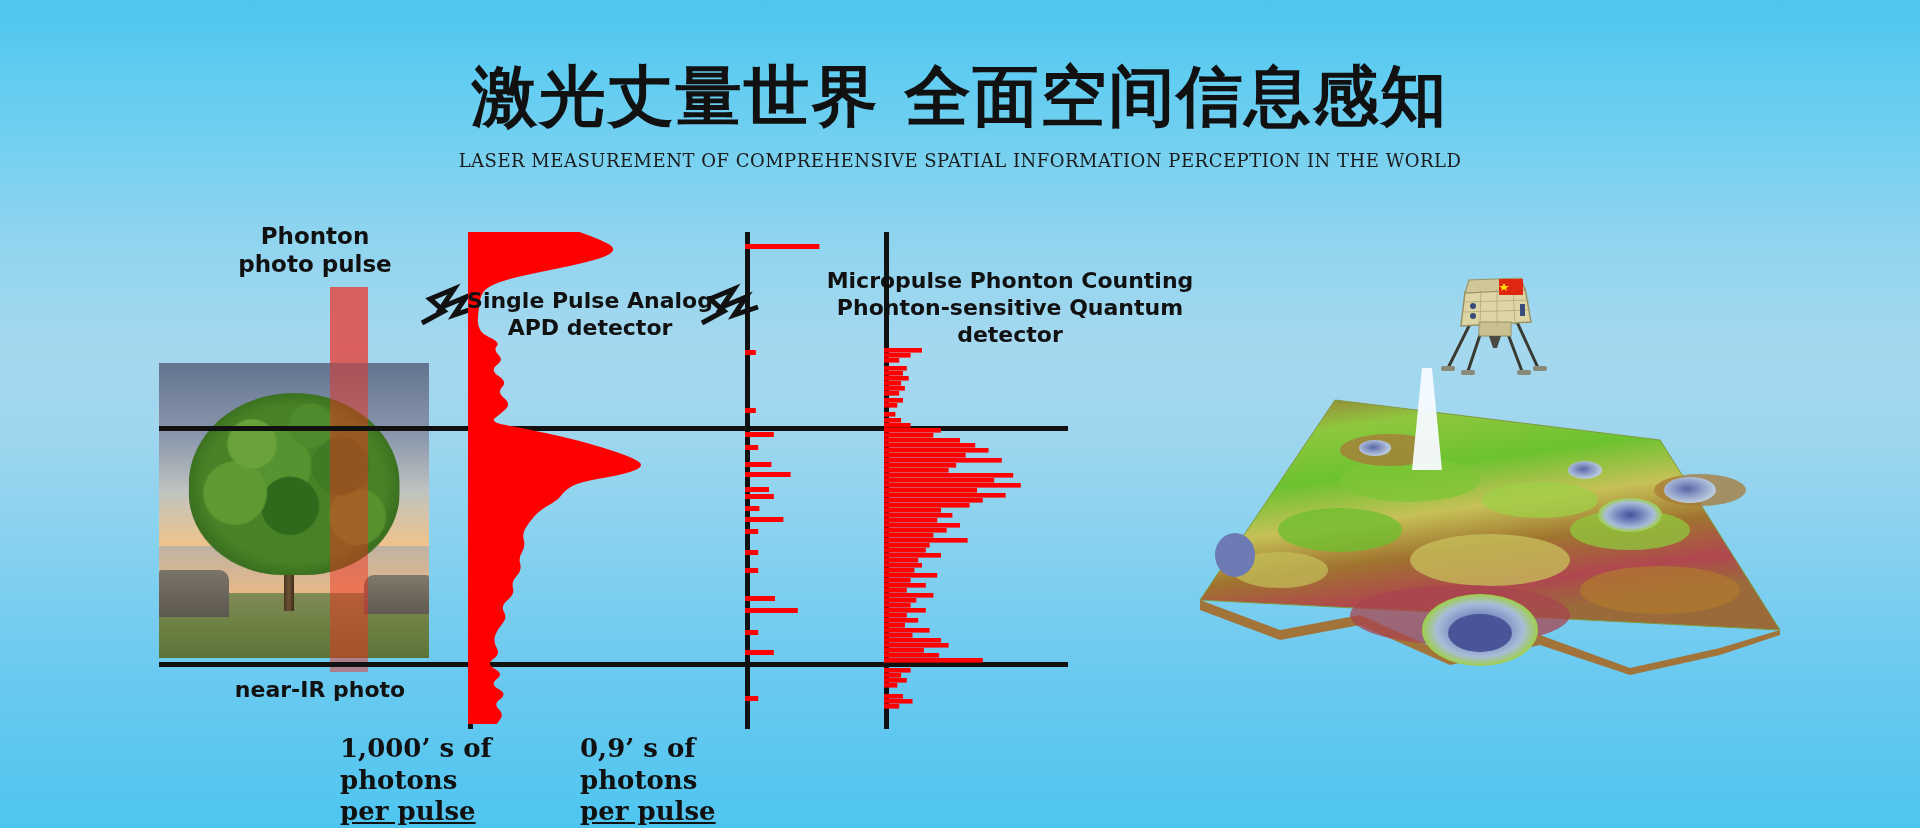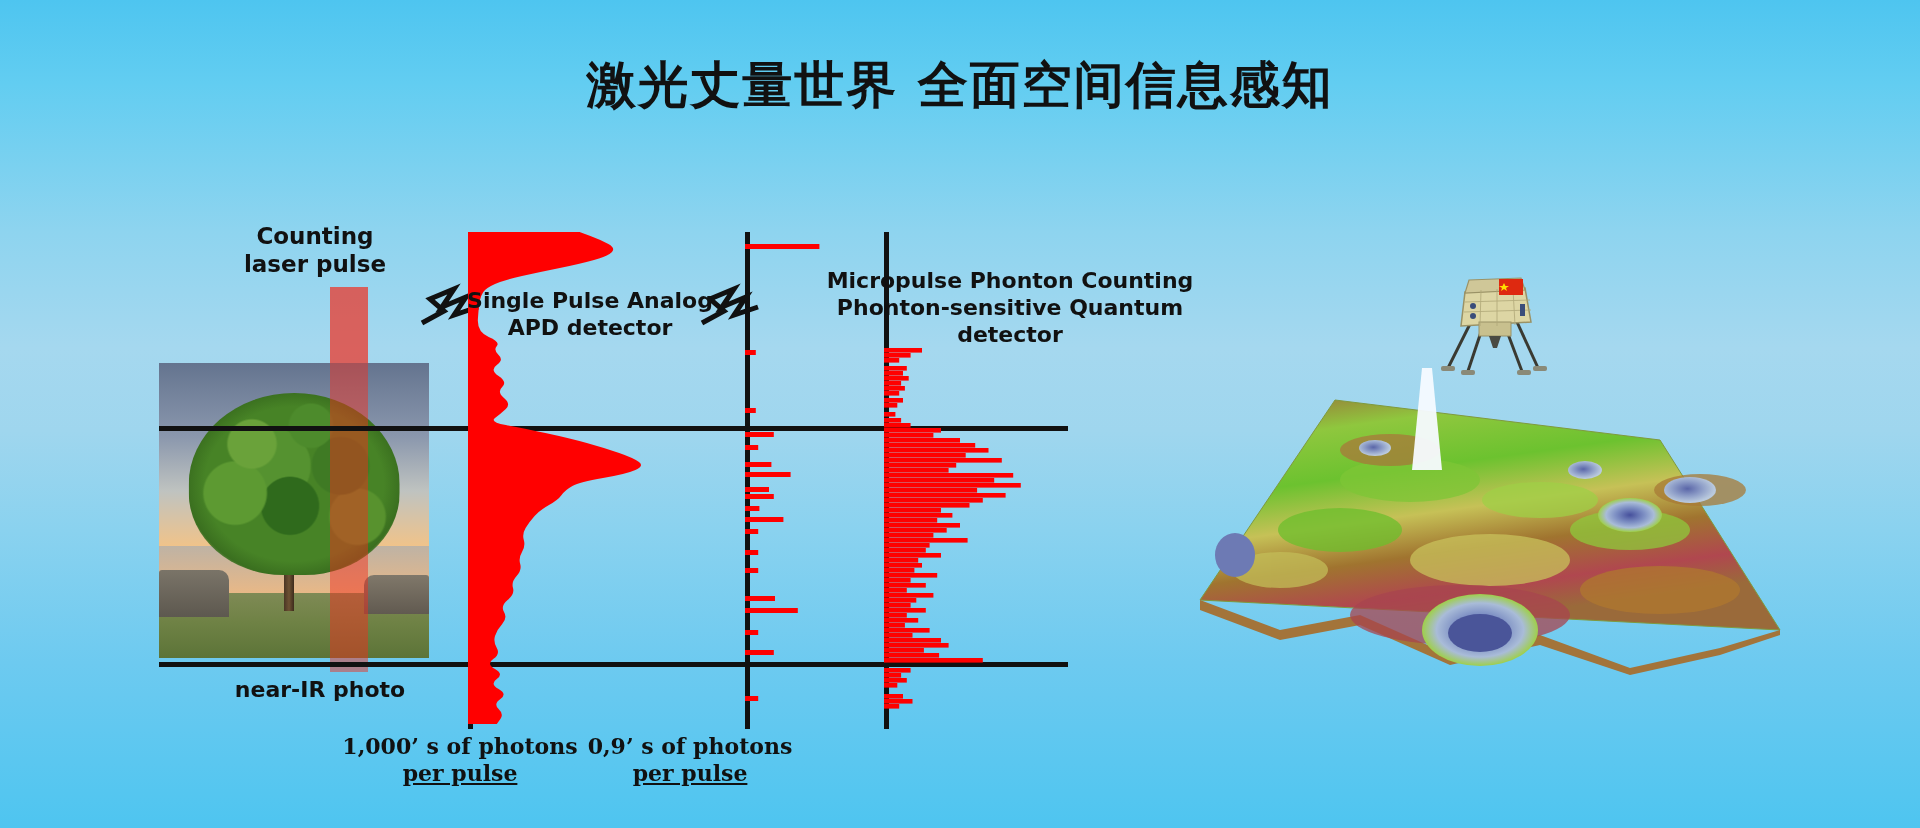--- a/index.html
+++ b/index.html
@@ -7,39 +7,39 @@
     width:1920px;height:828px;overflow:hidden;
     font-family:"Liberation Sans", sans-serif;
     background:linear-gradient(180deg,#4ec5f0 0%, #62cdf1 10%, #8ed4ef 28%, #a5d8ef 42%, #9fd6ee 52%, #8ad2ef 64%, #6dcaf0 80%, #4ec5f0 100%);
     position:relative;
   }
   .stage{position:absolute;left:0;top:0;width:1920px;height:828px;}
 
   
   .title{
     position:absolute;left:0;top:52px;width:1920px;text-align:center;
-    font-size:50px;font-weight:bold;color:#111;letter-spacing:2px;
+    font-size:66px;font-weight:bold;color:#111;letter-spacing:2px;
     font-family:"DejaVu Sans","Liberation Sans",sans-serif;
   }
   .subtitle{
     position:absolute;left:0;top:150px;width:1920px;text-align:center;
     font-size:18px;color:#1a1a1a;letter-spacing:0.5px;font-weight:400;
     font-family:"DejaVu Serif","Liberation Serif",serif;
   }
 
   
   .lbl{position:absolute;color:#111;font-weight:bold;line-height:1.22;
        font-family:"DejaVu Sans","Liberation Sans",sans-serif;}
   .lbl-transmit{left:215px;top:222px;width:200px;text-align:center;font-size:23px;}
   .lbl-nearir{left:205px;top:677px;width:230px;text-align:center;font-size:22px;}
   .lbl-single{left:430px;top:288px;width:320px;text-align:center;font-size:22px;}
   .lbl-micro{left:790px;top:268px;width:440px;text-align:center;font-size:22px;}
 
-  .foot{position:absolute;text-align:center;color:#111;font-weight:bold;
-        font-size:22px;line-height:1.22;
+  .foot{position:absolute;text-align:left;color:#111;font-weight:bold;
+        font-size:26px;line-height:1.22;
         font-family:"DejaVu Serif","Liberation Serif",serif;}
   .foot .l2{display:block;text-decoration:underline;}
   .foot-a{left:340px;top:733px;width:240px;}
   .foot-b{left:580px;top:733px;width:220px;}
   .foot-c{left:790px;top:733px;width:230px;}
 
   
   .photo{
     position:absolute;left:159px;top:363px;width:270px;height:295px;
     overflow:hidden;
@@ -103,20 +103,21 @@
 
   .dem{position:absolute;left:0px;top:60px;width:660px;height:400px;}
   .lander{position:absolute;left:265px;top:0px;width:140px;height:120px;}
 </style>
 </head>
 <body>
 
 <div class="stage">
 
   <div class="title">激光丈量世界 全面空间信息感知</div>
+  <div class="subtitle">LASER MEASUREMENT OF COMPREHENSIVE SPATIAL INFORMATION PERCEPTION IN THE WORLD</div>
 
   <div class="photo">
     <div class="ph-sky"></div>
     <div class="ph-ground"></div>
     <div class="ph-wall-l"></div>
     <div class="ph-wall-r"></div>
     <div class="ph-trunk"></div>
     <div class="ph-canopy"></div>
   </div>
 
@@ -232,22 +233,22 @@
         <rect x="0" y="441" width="17.099999999999998" height="4.6" fill="#ff0000"></rect>
         <rect x="0" y="446" width="22.799999999999997" height="4.6" fill="#ff0000"></rect>
         <rect x="0" y="451" width="13.299999999999999" height="4.6" fill="#ff0000"></rect>
         <rect x="0" y="462" width="19" height="4.6" fill="#ff0000"></rect>
         <rect x="0" y="467" width="28.5" height="4.6" fill="#ff0000"></rect>
         <rect x="0" y="472" width="15.2" height="4.6" fill="#ff0000"></rect>
       </g>
   </svg>
 
   <div class="lbl lbl-transmit">
-    <span>Counting</span><br>
-    <span>laser pulse</span>
+    <span>Phonton</span><br>
+    <span>photo pulse</span>
   </div>
 
   <div class="lbl lbl-nearir">near-IR photo</div>
 
   <div class="lbl lbl-micro">
     <span>Micropulse Phonton Counting</span><br>
     <span>Phonton-sensitive Quantum detector</span>
   </div>
 
   <div class="lbl lbl-single">

